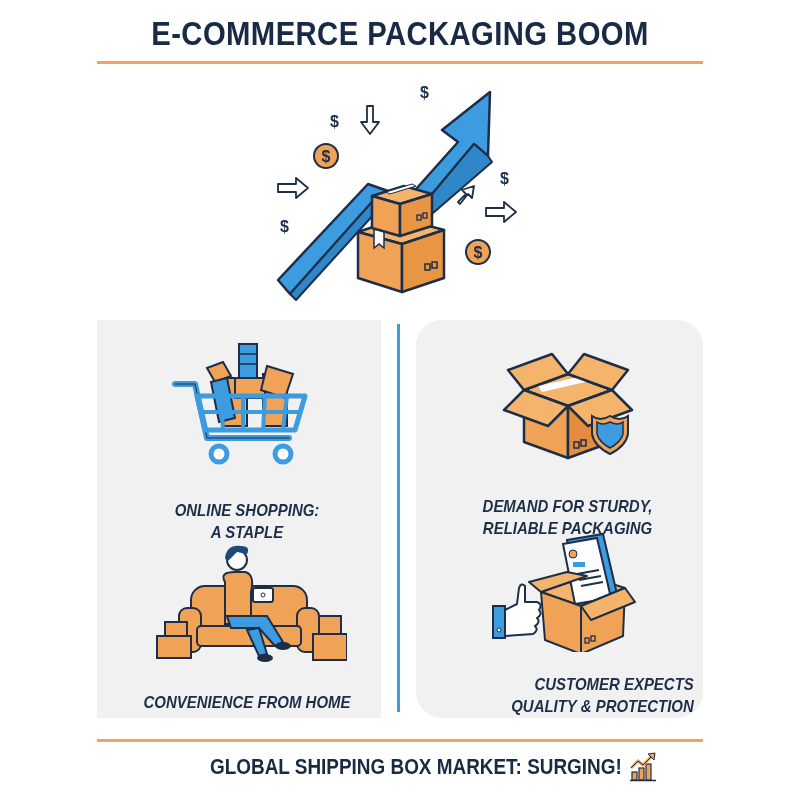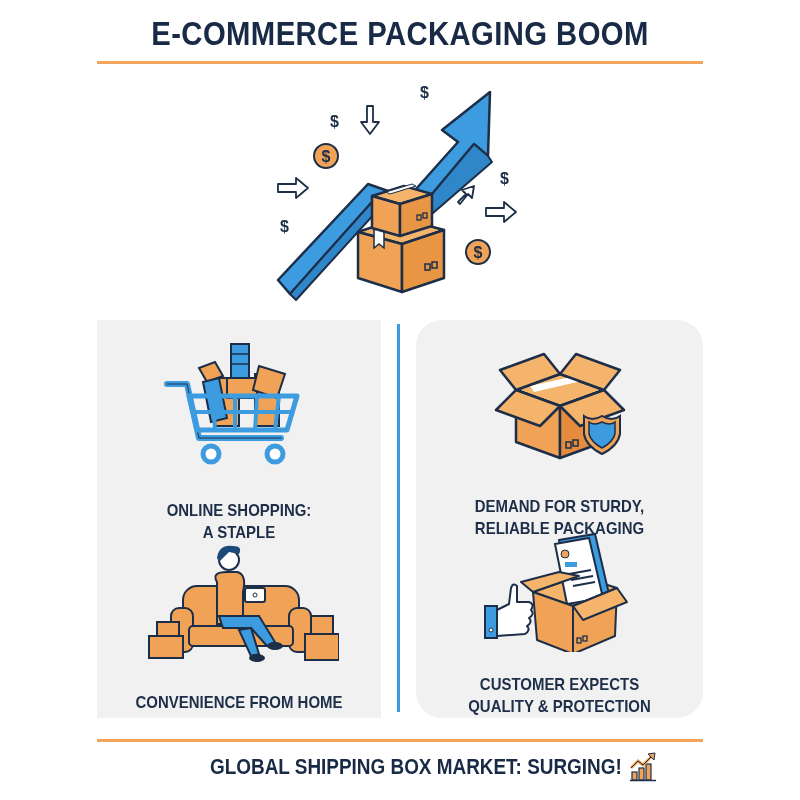--- a/index.html
+++ b/index.html
@@ -11,21 +11,21 @@
     transform: scaleX(0.86); transform-origin: center;
   }
   .rule { position: absolute; left: 97px; width: 606px; height: 3px; background: #f2a55a; }
   .rule.top { top: 61px; }
   .rule.bottom { top: 739px; }
   .hero { position: absolute; left: 260px; top: 72px; width: 280px; height: 230px; }
   .panel { position: absolute; top: 320px; height: 398px; background: #f1f1f1; }
   .panel.left { left: 97px; width: 284px; }
   .panel.right { left: 416px; width: 287px; border-radius: 26px; }
   .divider { position: absolute; left: 397px; top: 324px; width: 3px; height: 388px; background: #3d9be0; }
-  .card { position: absolute; left: 0; width: 100%; text-align: center; }
+  .card { position: absolute; left: 8px; width: 100%; text-align: center; font-style: italic; }
   .card svg { display: block; margin: 0 auto; }
   .caption {
     font-size: 17px; font-weight: bold; line-height: 22px; color: #1d2e48;
     transform: scaleX(0.88); transform-origin: center; text-transform: uppercase;
   }
   .footer {
     position: absolute; left: 0; top: 752px; width: 800px; 
     display: flex; justify-content: center; align-items: center; gap: 8px;
   }
   .footer-text { font-size: 22px; font-weight: bold; color: #182a45; display: inline-block; transform: scaleX(0.86); transform-origin: right center; }
@@ -151,21 +151,21 @@
       <polygon points="124,60 144,80 100,96 80,76" fill="#f5b46c" stroke="#1d2e48" stroke-width="2.5" stroke-linejoin="round"></polygon>
       <rect x="86" y="112" width="5" height="6" fill="none" stroke="#1d2e48" stroke-width="1.5"></rect>
       <rect x="93" y="110" width="5" height="6" fill="none" stroke="#1d2e48" stroke-width="1.5"></rect>
       <path d="M122,86 Q132,92 140,86 L140,104 Q138,116 122,124 Q106,116 104,104 L104,86 Q112,92 122,86 Z" fill="#f0a356" stroke="#1d2e48" stroke-width="2"></path>
       <path d="M122,92 Q130,96 135,92 L135,104 Q133,112 122,118 Q111,112 109,104 L109,92 Q114,96 122,92 Z" fill="#3d9be0" stroke="#1d2e48" stroke-width="1.5"></path>
     </svg>
     <div class="caption" style="margin-top:26px;">DEMAND FOR STURDY,</div>
     <div class="caption">RELIABLE PACKAGING</div>
   </div>
 
-  <div class="card" style="top:212px;">
+  <div class="card" style="top:212px;text-align:right;">
     <svg width="190" height="120" viewBox="0 0 190 120">
       <polygon points="68,60 114,44 152,56 108,74" fill="#f5b46c" stroke="#1d2e48" stroke-width="2" stroke-linejoin="round"></polygon>
       <polygon points="94,8 130,2 144,62 106,70" fill="#3d9be0" stroke="#1d2e48" stroke-width="2"></polygon>
       <polygon points="90,12 124,6 138,66 102,72" fill="#fff" stroke="#1d2e48" stroke-width="2"></polygon>
       <circle cx="100" cy="22" r="4" fill="#f0a356" stroke="#1d2e48" stroke-width="1"></circle>
       <rect x="100" y="30" width="12" height="5" fill="#3d9be0"></rect>
       <line x1="104" y1="42" x2="126" y2="38" stroke="#1d2e48" stroke-width="2"></line>
       <line x1="106" y1="48" x2="128" y2="44" stroke="#1d2e48" stroke-width="2"></line>
       <line x1="108" y1="54" x2="130" y2="50" stroke="#1d2e48" stroke-width="2"></line>
       <polygon points="68,60 108,74 108,122 72,108" fill="#f0a356" stroke="#1d2e48" stroke-width="2" stroke-linejoin="round"></polygon>

